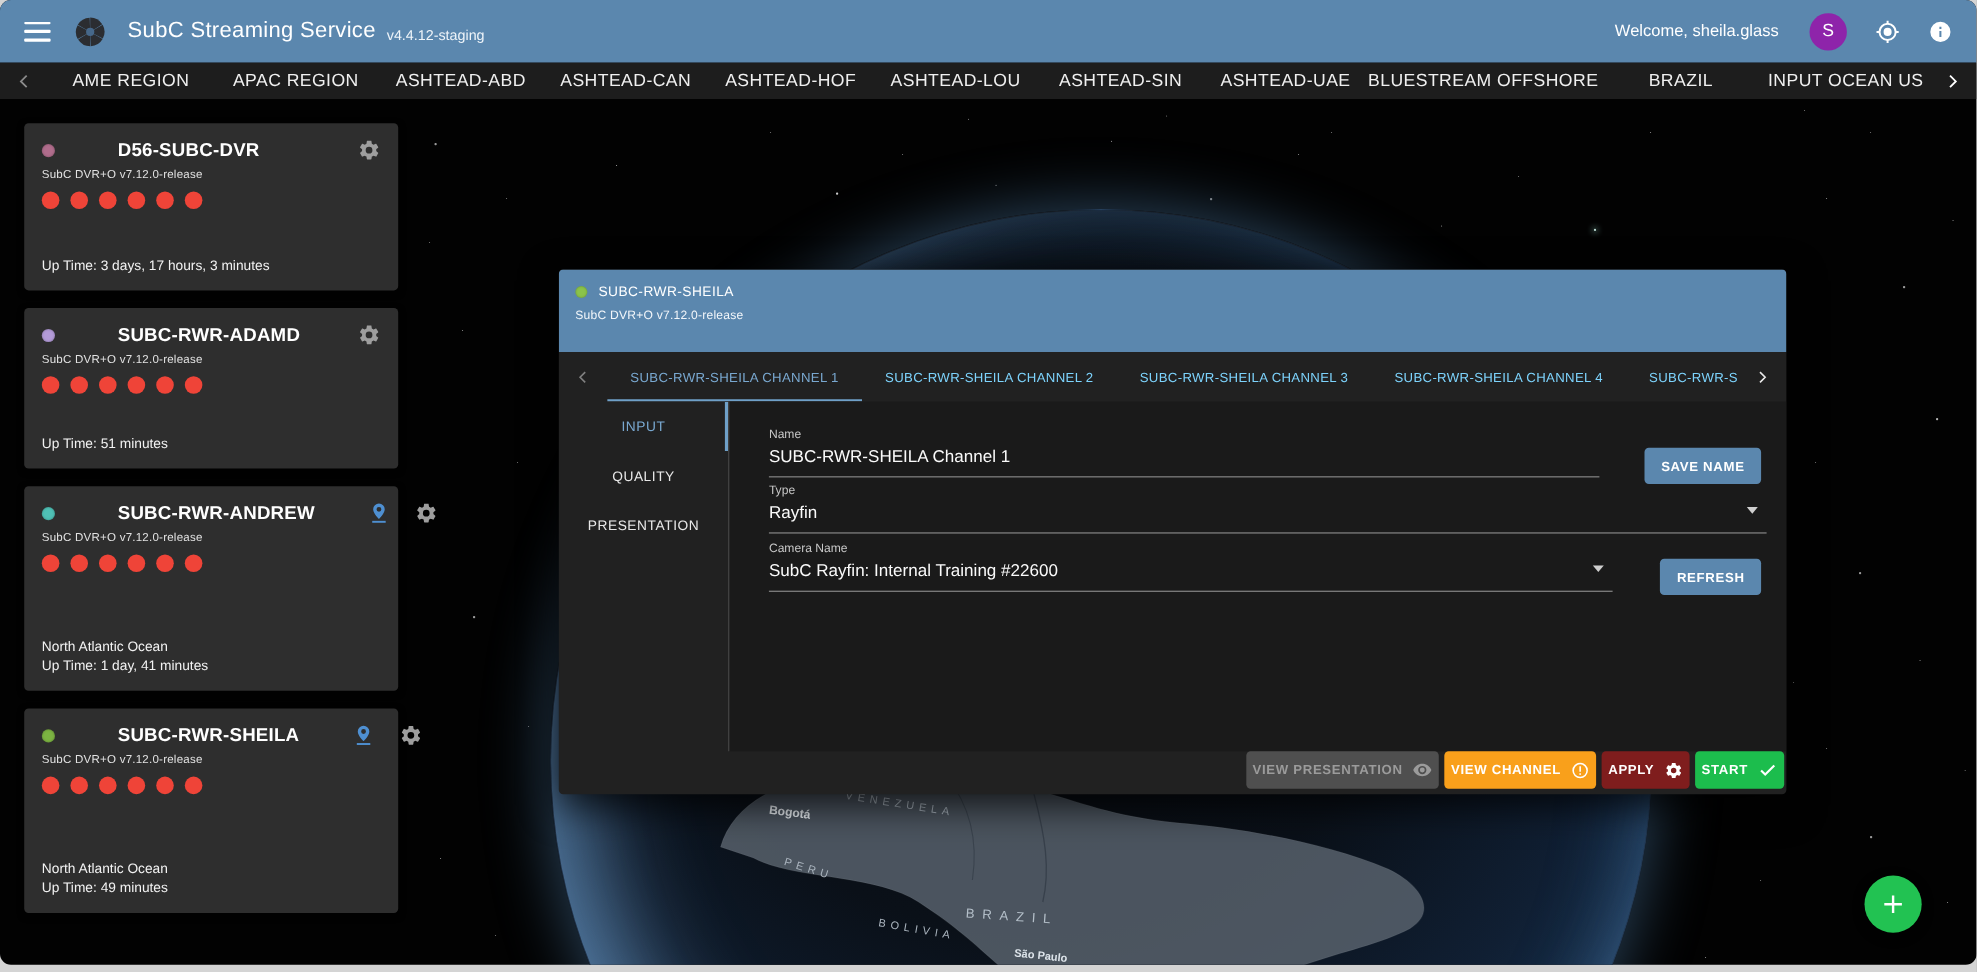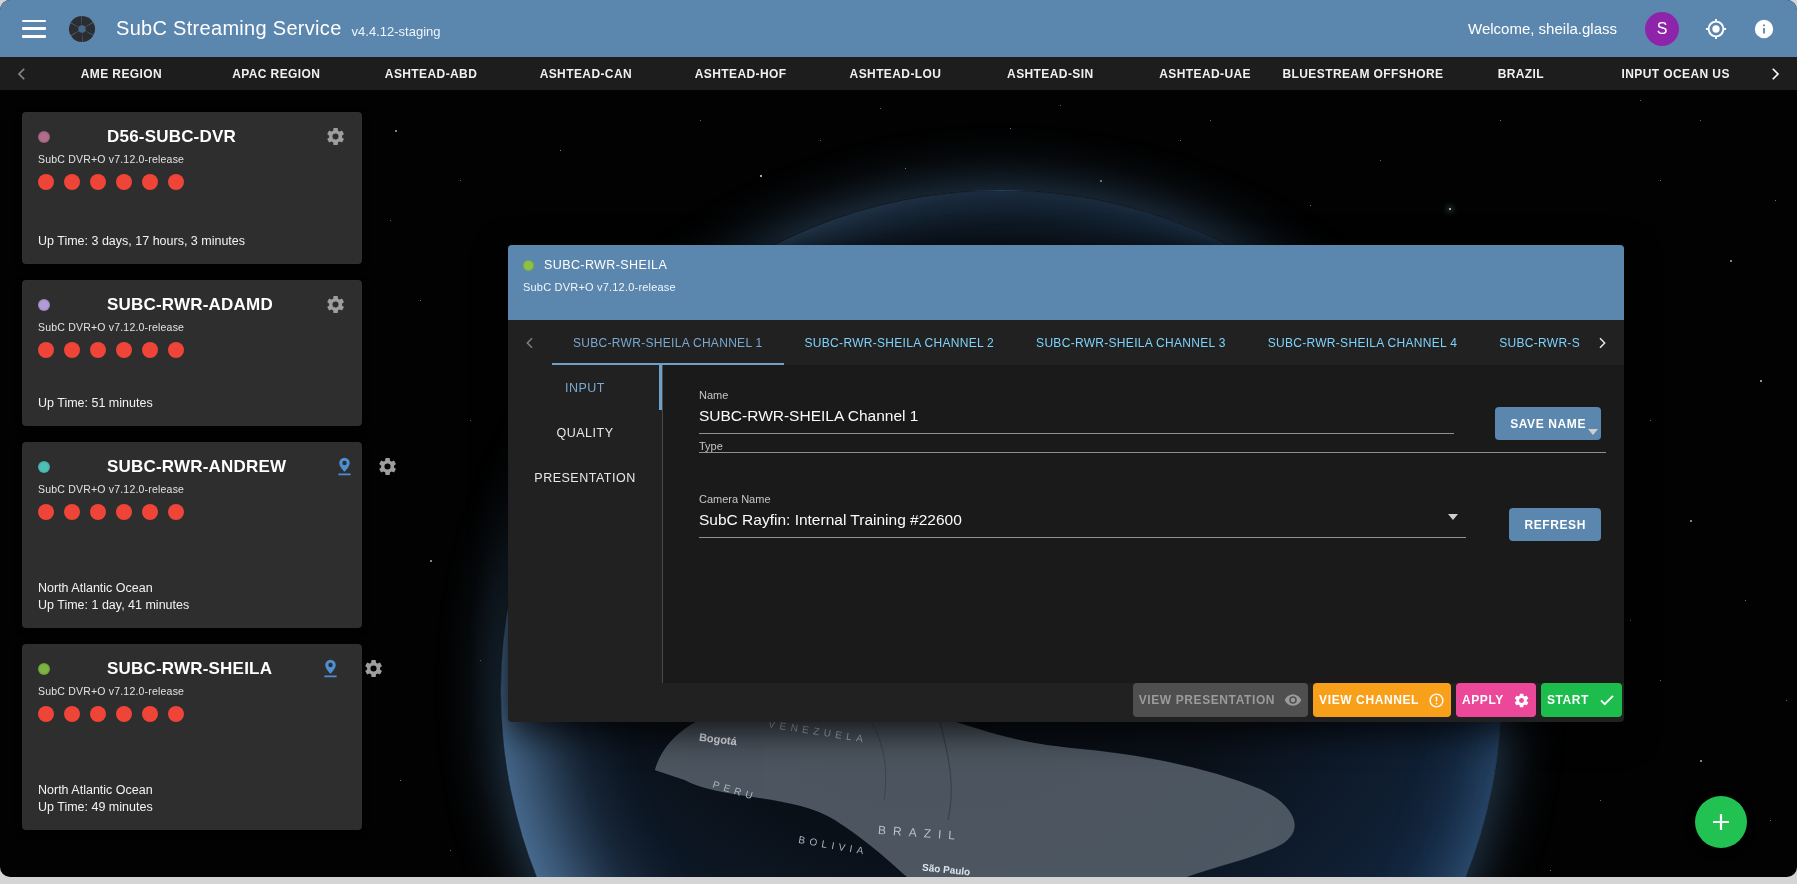--- a/index.html
+++ b/index.html
@@ -14,21 +14,21 @@
   .app-title{margin-left:20px;color:#fff;font-size:20px;letter-spacing:.3px;}
   .app-version{margin-left:10px;color:#eef4f9;font-size:13px;padding-top:5px;}
   .bar-right{margin-left:auto;display:flex;align-items:center;}
   .welcome{color:#fff;font-size:15px;}
   .avatar{margin-left:28px;width:34px;height:34px;border-radius:50%;background:#8e24aa;color:#fff;font-size:16px;display:flex;align-items:center;justify-content:center;cursor:pointer;}
   .bar-ic{margin-left:26px;width:22px;height:22px;cursor:pointer;}
 
   
   .regionbar{position:absolute;left:0;top:57px;right:0;height:33px;background:#1d1d1d;display:flex;align-items:center;z-index:40;}
   .rb-chev{width:44px;display:flex;align-items:center;justify-content:center;cursor:pointer;flex:0 0 auto;}
-  .region-tab{flex:1 1 0;text-align:center;color:#f0f0f0;font-size:12px;letter-spacing:.4px;font-weight:700;white-space:nowrap;cursor:pointer;}
+  .region-tab{flex:1 1 0;text-align:center;color:#f0f0f0;font-size:16px;letter-spacing:.4px;font-weight:400;white-space:nowrap;cursor:pointer;}
 
   
   .space{position:absolute;left:0;top:90px;right:0;bottom:0;z-index:1;}
   .star{position:absolute;border-radius:50%;background:#fff;}
   .globe{position:absolute;left:500px;top:100px;width:1000px;height:1000px;border-radius:50%;
     background:radial-gradient(circle at 44% 30%, #07090d 0%, #0a1018 40%, #101f33 62%, #17304d 78%, #27496c 90%, #5d8fb8 98%, #a9d2ee 100%);
     box-shadow:0 0 55px 6px rgba(100,160,215,.38), inset 45px -45px 90px -18px rgba(150,205,255,.42), inset 0 0 70px 12px rgba(80,140,200,.30);
     border:1px solid rgba(130,155,180,.15);z-index:1;}
   .mapsvg{position:absolute;left:0;top:0;z-index:2;pointer-events:none;}
   .map-label{position:absolute;z-index:3;color:#aab4be;white-space:nowrap;pointer-events:none;}
@@ -74,21 +74,21 @@
   .fg-type{left:36px;top:75px;width:907px;}
   .fg-camera{left:36px;top:128px;width:767px;}
   .caret{position:absolute;right:8px;bottom:12px;width:0;height:0;border:5px solid transparent;border-top:6px solid #cfcfcf;}
   .btn{display:inline-flex;align-items:center;justify-content:center;gap:9px;border-radius:4px;color:#fff;font-size:12px;font-weight:bold;letter-spacing:.6px;cursor:pointer;box-sizing:border-box;white-space:nowrap;}
   .btn-save{position:absolute;right:23px;top:42px;height:33px;padding:12px 15px;background:#5b87ae;justify-content:center;}
   .btn-refresh{position:absolute;right:23px;top:143px;height:33px;padding:0 15px;background:#5b87ae;}
   .dlg-footer{position:absolute;left:0;bottom:0;right:0;height:39px;display:flex;justify-content:flex-end;align-items:center;gap:5px;padding:0 2px 5px 0;box-sizing:border-box;}
   .btn-ft{height:34px;padding:0 6px;}
   .btn-vp{background:#4f4f4f;color:#9b9b9b;cursor:default;}
   .btn-vc{background:#f9a01b;}
-  .btn-apply{background:#ec4899;}
+  .btn-apply{background:#7f1d1d;}
   .btn-start{background:#1cbd4d;}
 
   
   .fab{position:absolute;left:1695px;top:796px;width:52px;height:52px;border-radius:50%;background:#22c252;display:flex;align-items:center;justify-content:center;box-shadow:0 3px 10px rgba(0,0,0,.6);cursor:pointer;z-index:30;}
 </style>
 </head>
 <body>
 
 <div class="screen">
 <div class="app">
@@ -367,20 +367,21 @@
         <div class="fg fg-name">
           <div class="fg-label">Name</div>
           <div class="fg-value">SUBC-RWR-SHEILA Channel 1</div>
         </div>
         <div class="btn btn-save">
           <span>SAVE NAME</span>
         </div>
 
         <div class="fg fg-type">
           <div class="fg-label">Type</div>
+          <div class="fg-value">Rayfin</div>
           <span class="caret"></span>
         </div>
 
         <div class="fg fg-camera">
           <div class="fg-label">Camera Name</div>
           <div class="fg-value">SubC Rayfin: Internal Training #22600</div>
           <span class="caret"></span>
         </div>
         <div class="btn btn-refresh">
           <span>REFRESH</span>

